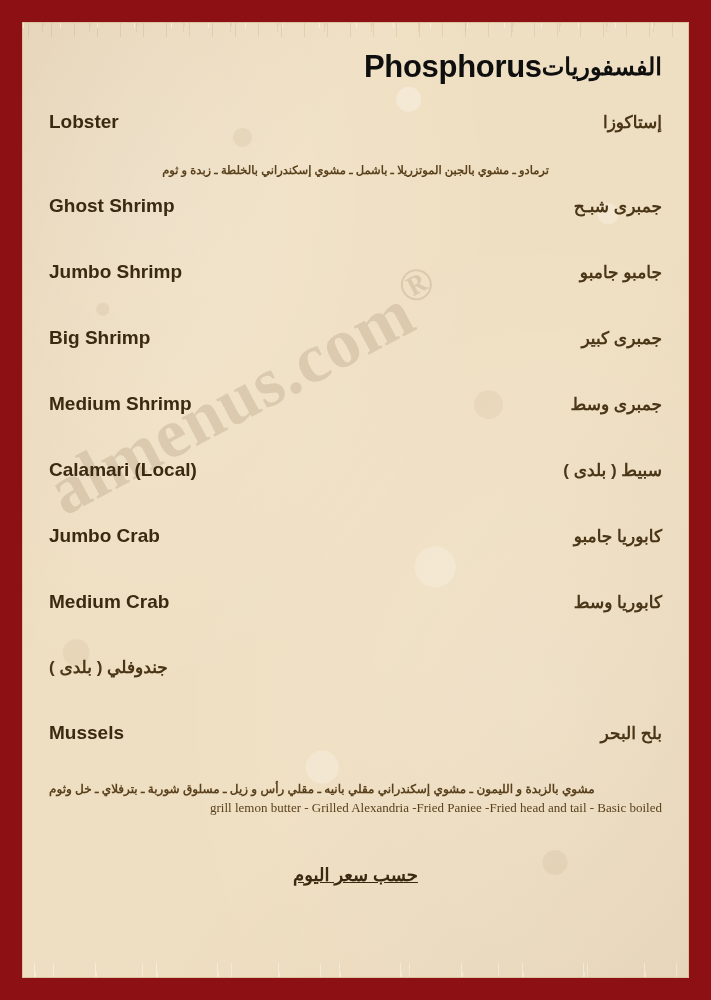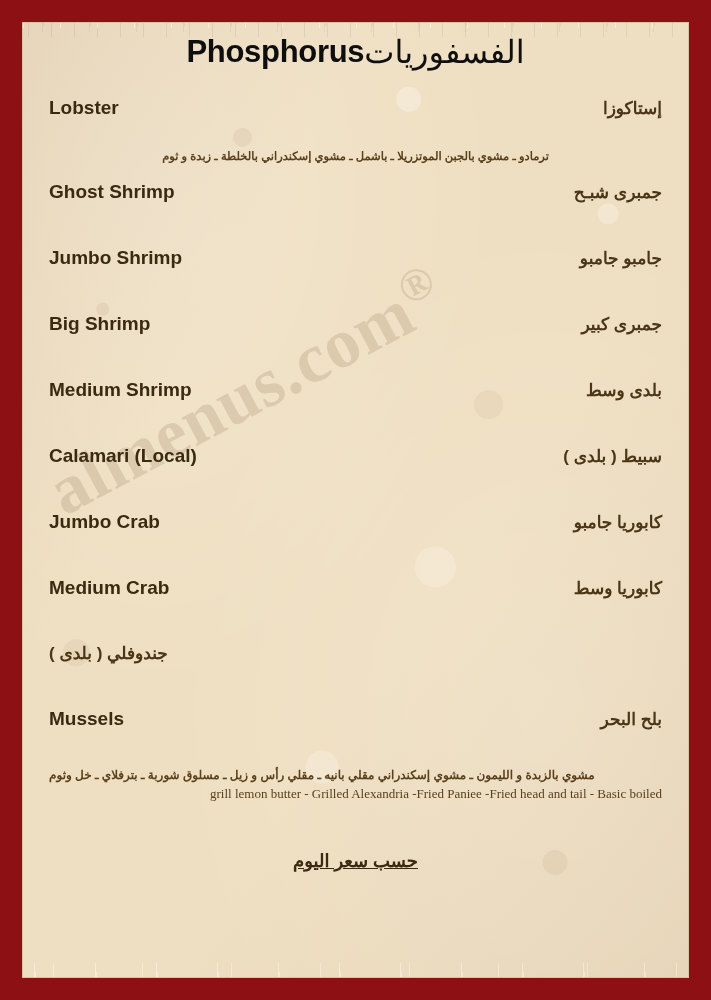--- a/index.html
+++ b/index.html
@@ -69,29 +69,29 @@
     white-space:nowrap;
     pointer-events:none;
     font-family:"Liberation Serif", serif;
   }
   .watermark .reg { font-size:46px; vertical-align:super; }
 
   .content { position:relative; z-index:3; padding:0 26px; }
 
   
   .header {
-    display:flex; align-items:center; justify-content:center;
-    margin-top:10px;
+    display:flex; align-items:center; justify-content:flex-end;
+    margin-top:26px;
     padding-bottom:4px;
   }
   .title-en {
     font-size:31px; font-weight:bold; color:#0e0e0e; letter-spacing:-0.3px;
   }
   .title-ar {
-    font-size:32px; font-weight:normal; color:#0f0f0f; direction:rtl;
+    font-size:24px; font-weight:bold; color:#0f0f0f; direction:rtl;
   }
 
   
   .rows { margin-top:22px; }
   .row {
     display:flex; align-items:baseline; justify-content:space-between;
     margin-bottom:0;
     text-align:right;
   }
   .row .en {
@@ -172,21 +172,21 @@
         <div class="row-spacer-lg"></div>
 
         <div class="row">
           <span class="en">Big Shrimp</span>
           <span class="ar">جمبرى كبير</span>
         </div>
         <div class="row-spacer-lg"></div>
 
         <div class="row">
           <span class="en">Medium Shrimp</span>
-          <span class="ar">بلدى وسط</span>
+          <span class="ar">جمبرى وسط</span>
         </div>
         <div class="row-spacer-lg"></div>
 
         <div class="row">
           <span class="en">Calamari (Local)</span>
           <span class="ar">سبيط ( بلدى )</span>
         </div>
         <div class="row-spacer-lg"></div>
 
         <div class="row">

